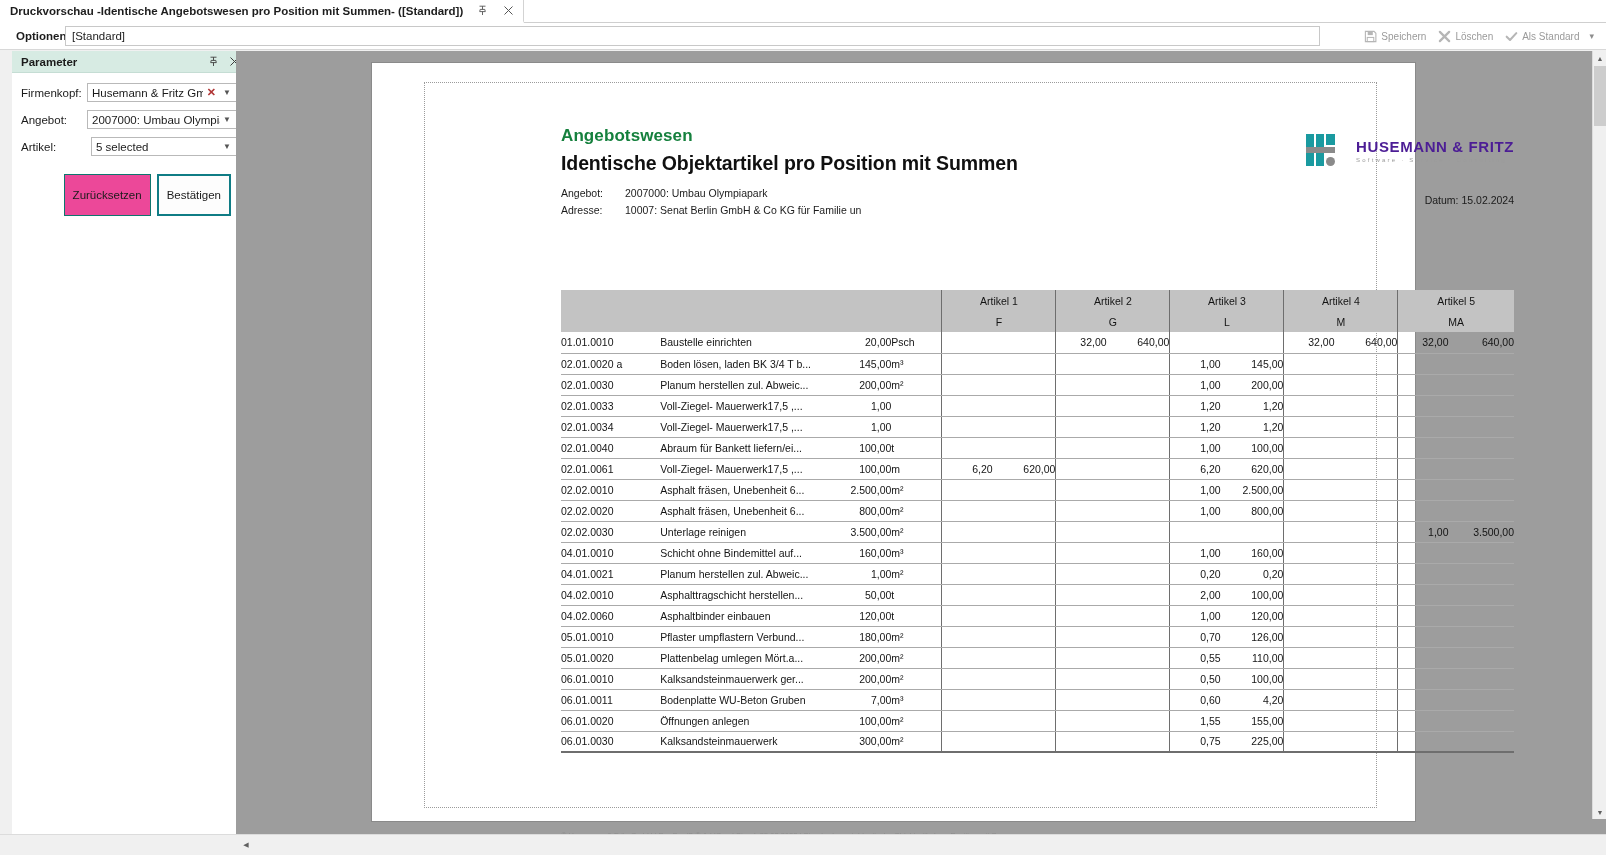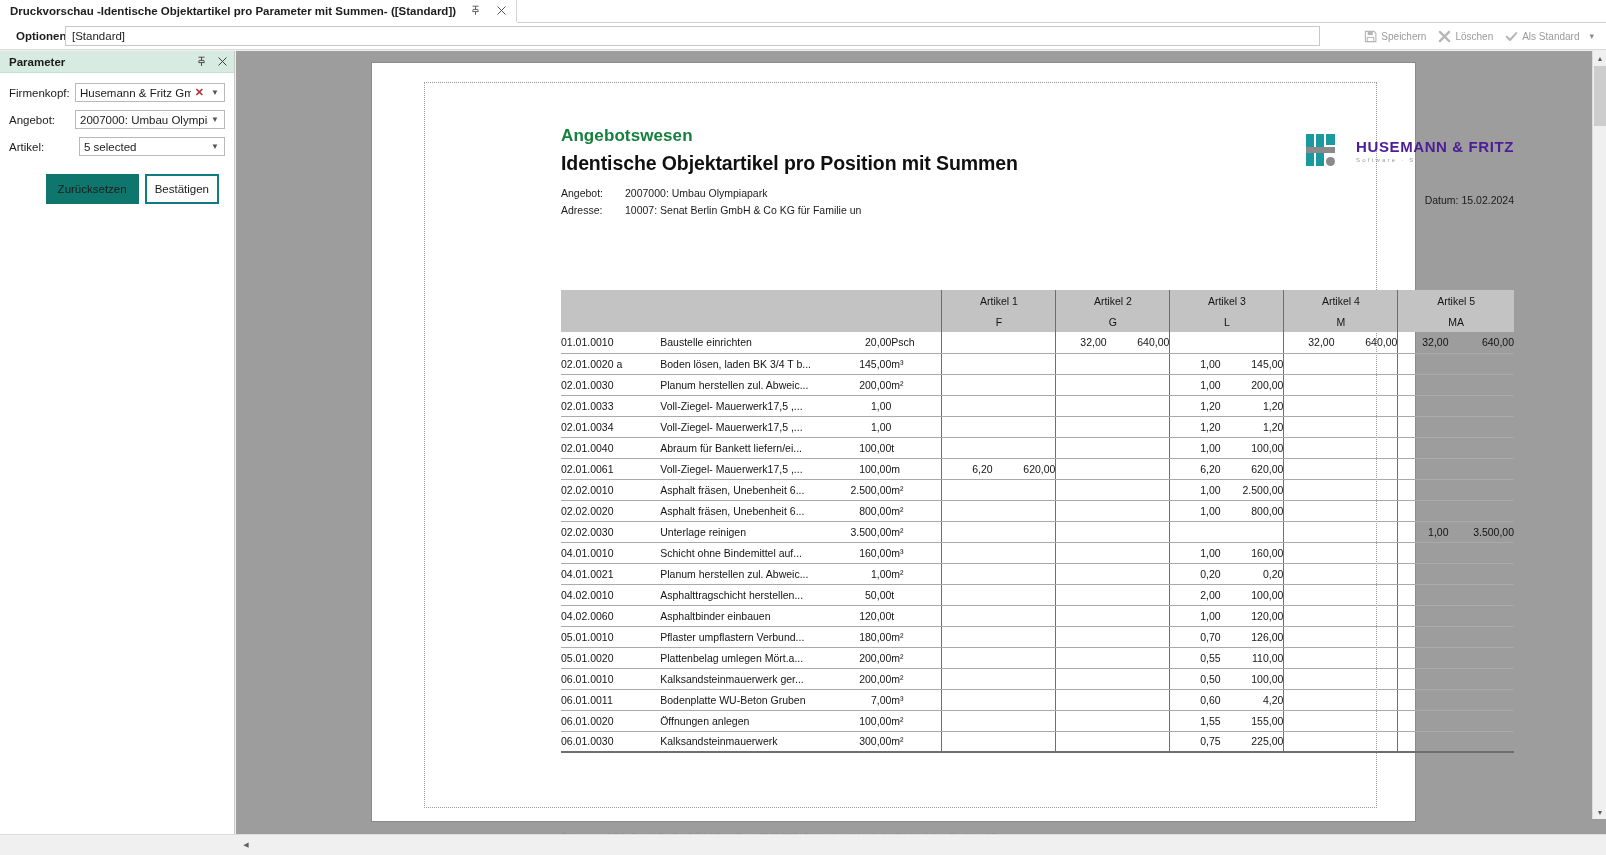--- a/index.html
+++ b/index.html
@@ -74,21 +74,21 @@
     padding: 2px 4px;
     white-space: nowrap;
   }
   .opt-btn .gi { width: 13px; height: 13px; display:block; }
   .opt-caret {
     font-size: 9px; color: #8d8d8d; padding: 0 4px 0 2px;
   }
 
   
   .paramPanel {
-    position: absolute; left: 0; top: 51px;
+    position: absolute; left: 12px; top: 51px;
     width: 235px; height: 783px;
     background: #ffffff;
     border-right: 1px solid #c8c8c8;
   }
   .param-head {
     height: 22px;
     background: #d7ebe3;
     display: flex; align-items: center;
     padding: 0 6px 0 9px;
     border-bottom: 1px solid #c5ddd4;
@@ -113,22 +113,22 @@
     flex: 1; white-space: nowrap; overflow: hidden; text-overflow: clip;
   }
   .clear-x { color: #b03535; font-size: 11px; padding: 0 4px; font-weight: bold; }
   .dd-caret { color: #555; font-size: 8px; padding: 0 5px 0 3px; }
   .param-buttons {
     display: flex; gap: 6px; justify-content: flex-end;
     margin-top: 18px; padding-right: 6px;
   }
   .btn {
     font-size: 11.5px; color: #1b1b1b;
-    border: 4px solid #0f766e; background: #0f766e;
-    padding: 5px 8px;
+    border: 1px solid #0f766e; background: #ec4899;
+    padding: 14px 8px;
   }
   .btn.primary { border: 2px solid #0f7c85; background: #fdfdfd; padding: 2px 8px; }
 
   
   .previewArea {
     position: absolute; left: 236px; top: 51px;
     width: 1370px; height: 783px;
     background: #9d9d9d;
     overflow: hidden;
   }
@@ -271,21 +271,21 @@
     border-top: 1px solid #dcdcdc;
   }
 </style>
 </head>
 <body>
 
 <div class="app">
 
   <div class="titlebar">
     <div class="titlebar-tab">
-      <span class="titlebar-title">Druckvorschau -Identische Objektartikel pro Parameter mit Summen- ([Standard])</span>
+      <span class="titlebar-title">Druckvorschau -Identische Angebotswesen pro Position mit Summen- ([Standard])</span>
       <span class="tb-icon">
         <svg width="11" height="11" viewBox="0 0 11 11">
             <path d="M2.5 1.2h6M5.5 1.2v3.2M3.2 4.4h4.6l.5 2.2H2.7zM5.5 6.6v3.4" stroke="#555" stroke-width="0.9" fill="none"></path>
           </svg>
       </span>
       <span class="tb-icon">
         <svg width="11" height="11" viewBox="0 0 11 11">
             <path d="M1.5 1.5l8 8M9.5 1.5l-8 8" stroke="#555" stroke-width="1" fill="none"></path>
           </svg>
       </span>

